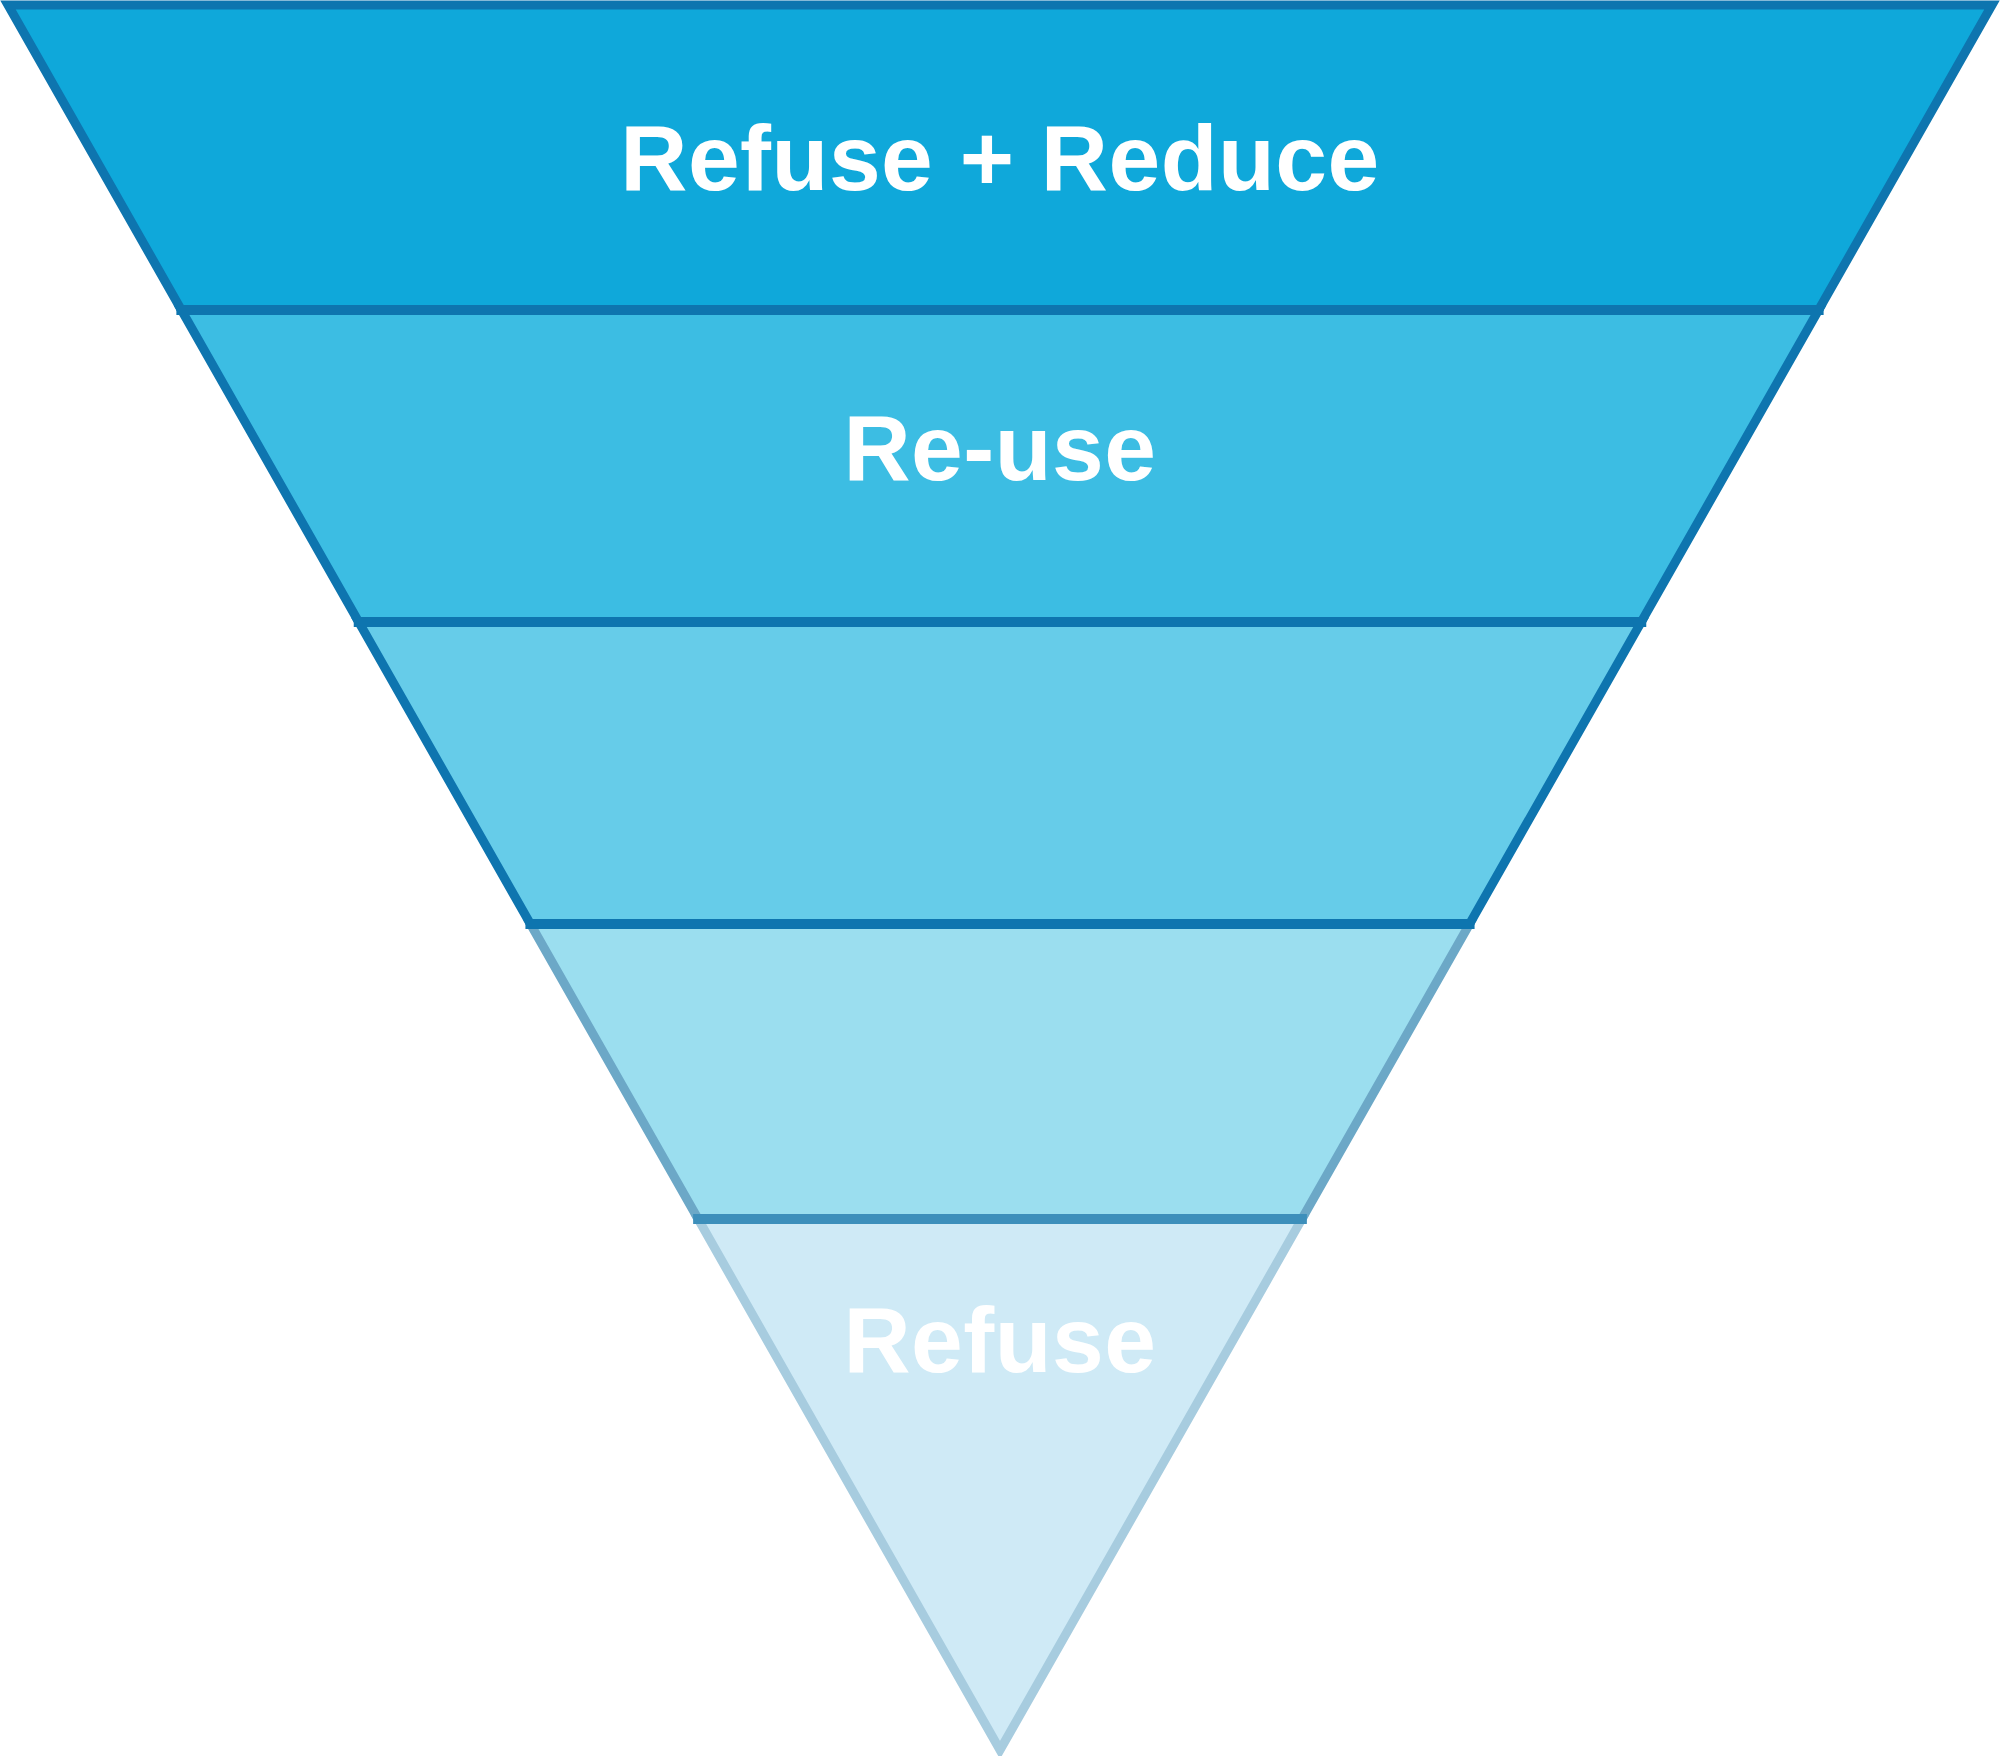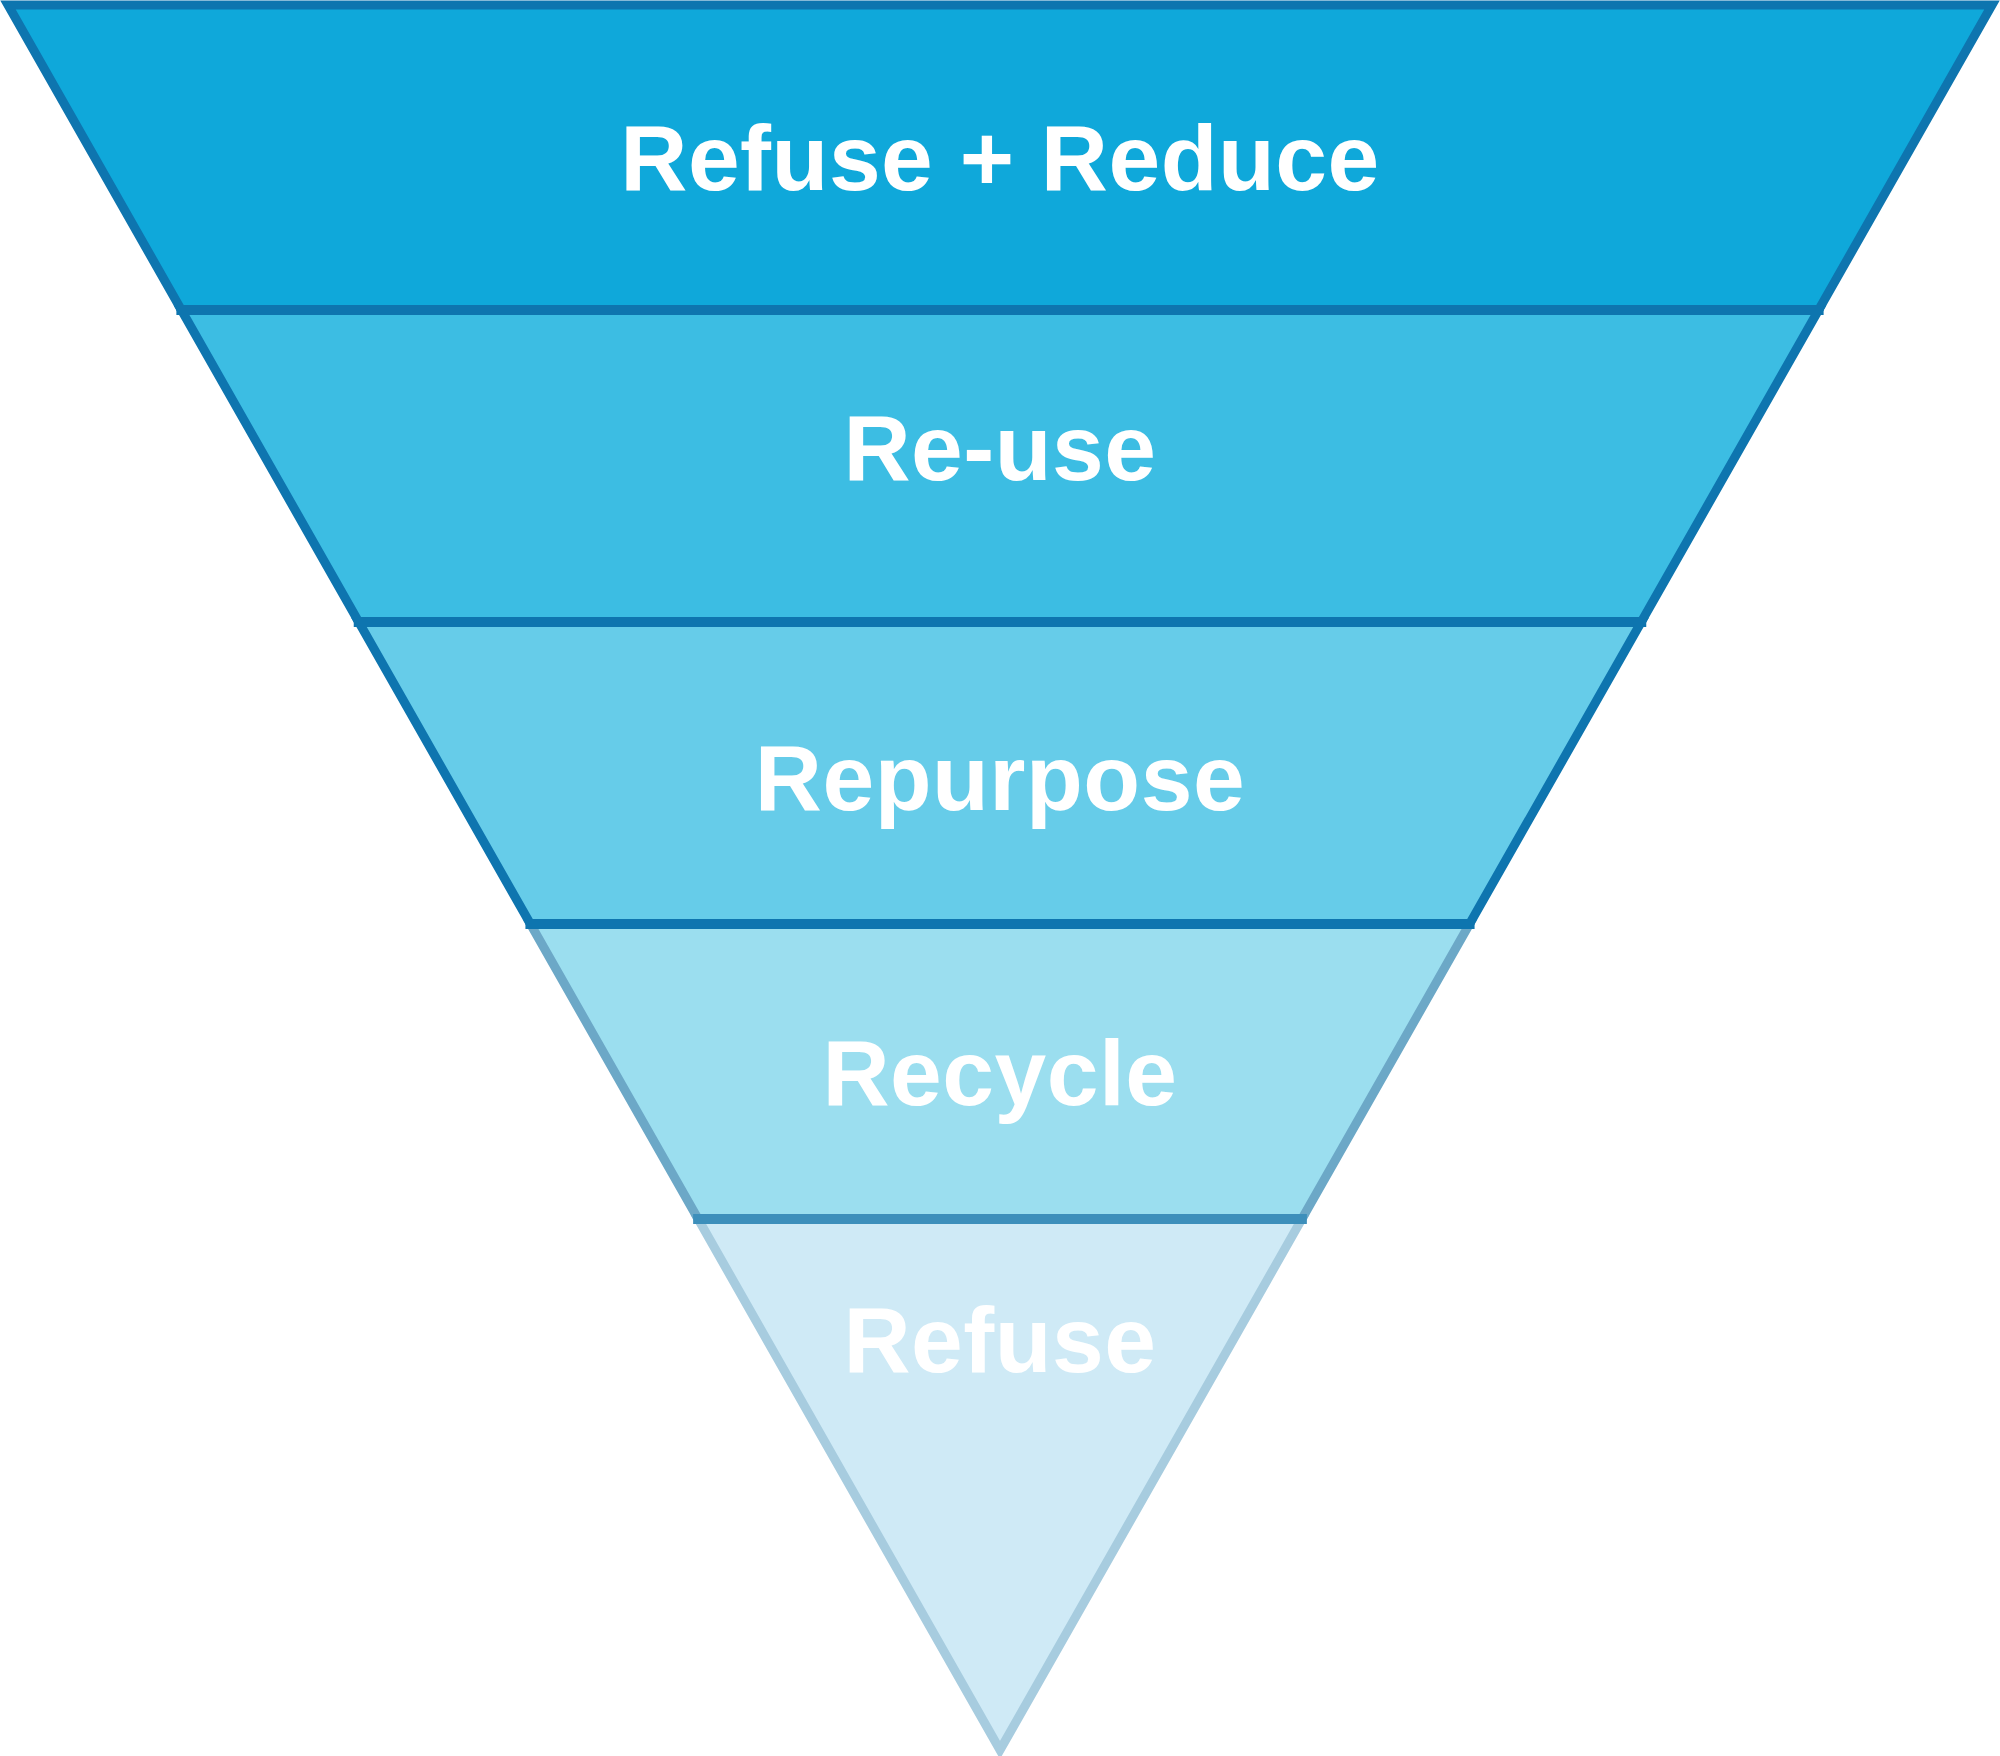--- a/index.html
+++ b/index.html
@@ -57,17 +57,15 @@
       <polygon points="8,5 1992,5 1818.6131805157593,310 181.38681948424068,310" fill="#0FA8DA" stroke="#0E75AF" stroke-width="9" stroke-linejoin="miter"></polygon>
       <line x1="176.38681948424068" x2="1823.6131805157593" y1="310" y2="310" stroke="#0E75AF" stroke-width="10"></line>
       <line x1="353.75300859598855" x2="1646.2469914040114" y1="622" y2="622" stroke="#0E75AF" stroke-width="10"></line>
       <line x1="525.4343839541548" x2="1474.5656160458452" y1="924" y2="924" stroke="#0E75AF" stroke-width="10"></line>
       <line x1="693.1363896848137" x2="1306.8636103151862" y1="1219" y2="1219" stroke="#3D8FBB" stroke-width="10"></line>
     </svg>
 
   <div class="label-layer" style="color: rgb(255, 255, 255); border-radius: 15px;">
     <div class="level-label lbl-0">Refuse + Reduce</div>
     <div class="level-label lbl-1">Re-use</div>
-    <div class="level-label lbl-2">Repurpose</div>
-    <div class="level-label lbl-3">Recycle</div>
     <div class="level-label lbl-4">Refuse</div>
   </div>
 </div>
 
 </body></html>

